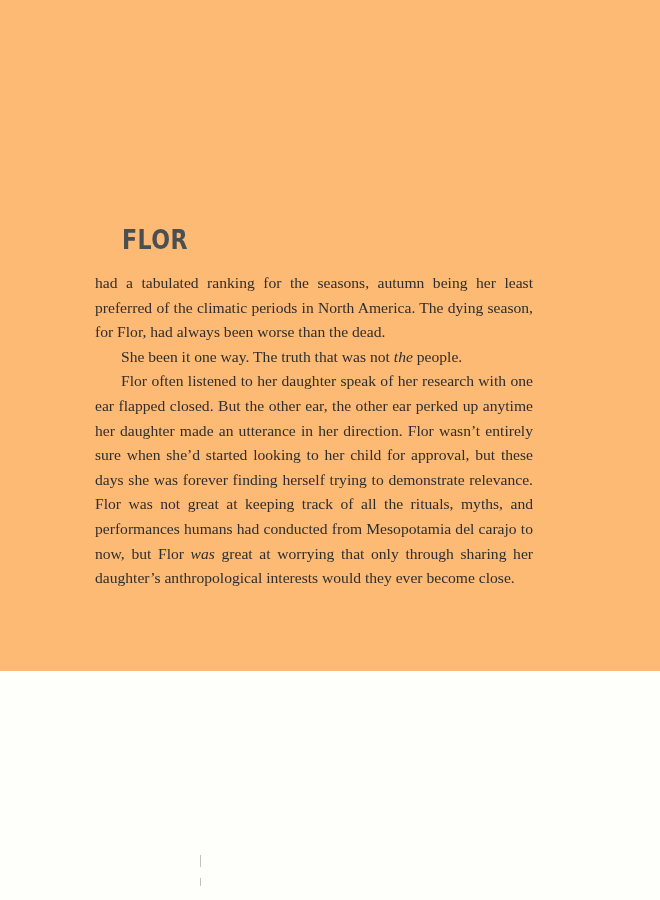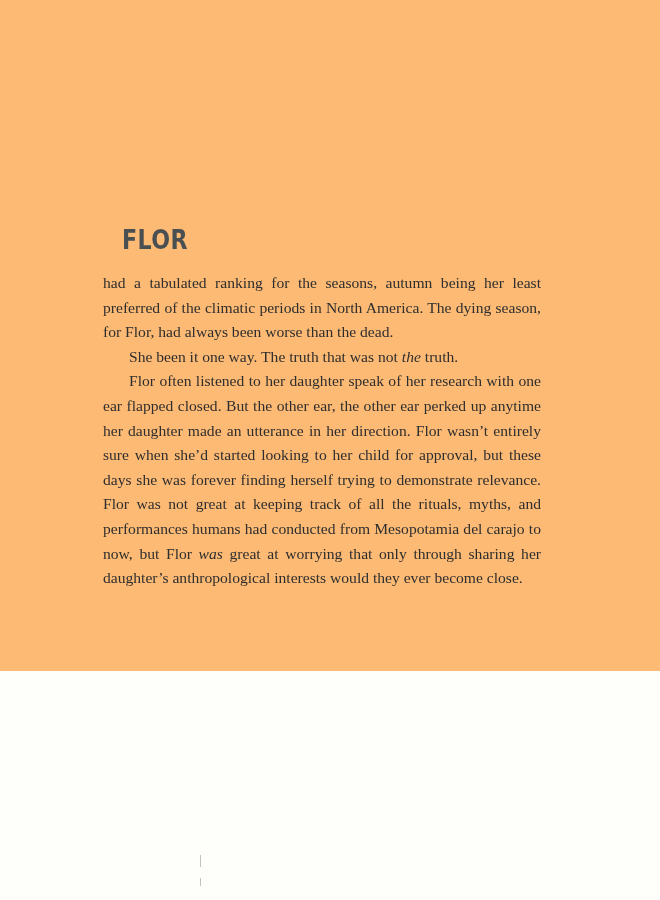--- a/index.html
+++ b/index.html
@@ -29,21 +29,21 @@
       font-weight: bold;
       font-size: 27px;
       letter-spacing: 0.5px;
       color: #4a4f52;
       transform: scaleX(0.82);
       transform-origin: left top;
       margin: 0;
     }
     .body-text {
       position: absolute;
-      left: 103px;
+      left: 95px;
       top: 271px;
       width: 438px;
       font-size: 15.6px;
       line-height: 24.6px;
       text-align: justify;
       color: #2e2e2e;
     }
     .body-text p {
       margin: 0;
       text-indent: 26px;
@@ -65,19 +65,19 @@
   </style>
 </head>
 <body>
 
 <div class="page">
 
   <h1 class="chapter-title">FLOR</h1>
 
   <div class="body-text">
     <p class="first">had a tabulated ranking for the seasons, autumn being her least preferred of the climatic periods in North America. The dying season, for Flor, had always been worse than the dead.</p>
-    <p><span>She been it one way. The truth that was not </span><em>the</em><span> truth.</span></p>
+    <p><span>She been it one way. The truth that was not </span><em>the</em><span> people.</span></p>
     <p><span>Flor often listened to her daughter speak of her research with one ear flapped closed. But the other ear, the other ear perked up anytime her daughter made an utterance in her direction. Flor wasn’t entirely sure when she’d started looking to her child for approval, but these days she was forever finding herself trying to demonstrate relevance. Flor was not great at keeping track of all the rituals, myths, and performances humans had conducted from Mesopotamia del carajo to now,</span> <span>but Flor </span><em>was</em><span> great at worrying that only through sharing her daughter’s anthropological interests would they ever become close.</span></p>
   </div>
 
   <div class="gutter-mark" style="top:855px;height:12px;"></div>
   <div class="gutter-mark" style="top:878px;height:8px;"></div>
 </div>
 
 </body></html>

